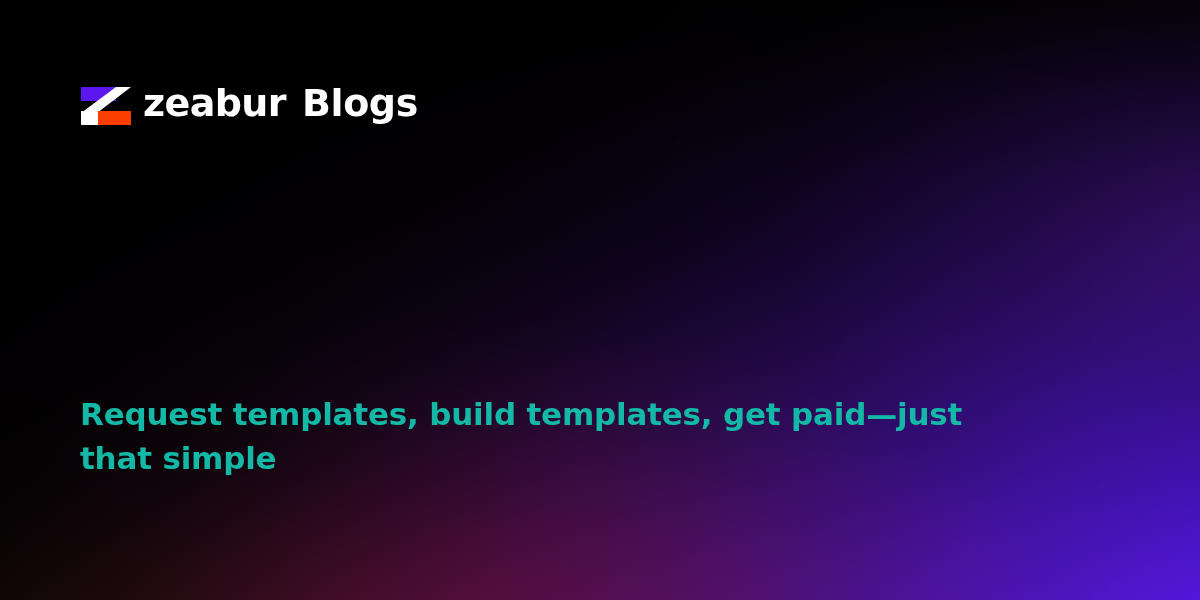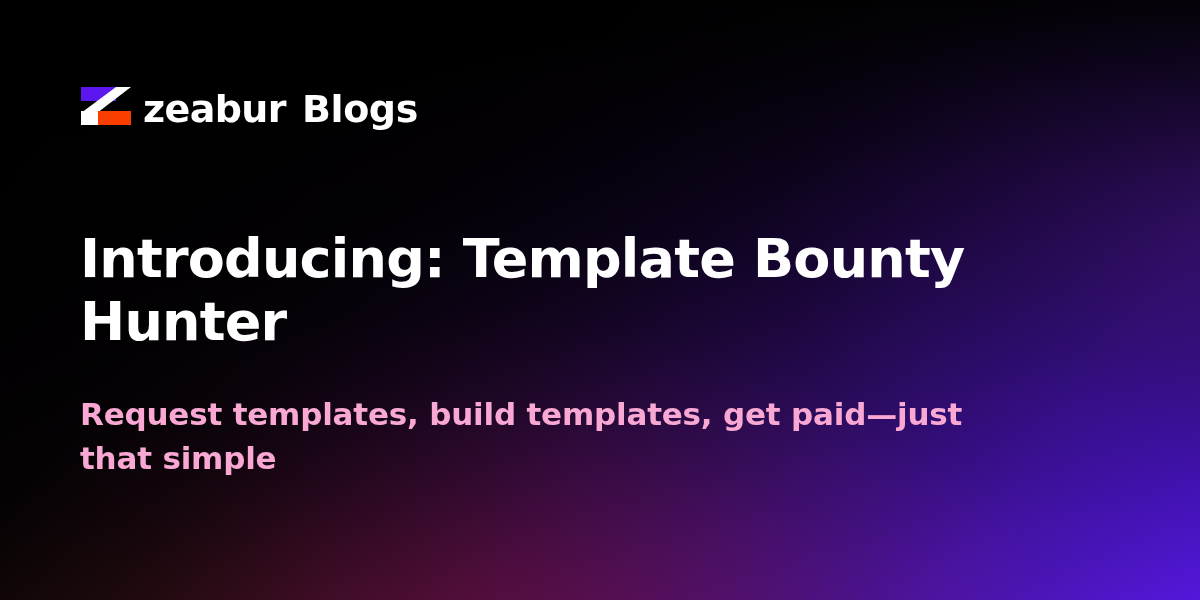--- a/index.html
+++ b/index.html
@@ -131,21 +131,21 @@
     inset:0;
     padding:0 80px;
   }
 
   
   .brand {
     position:absolute;
     left:80px;
     top:84px;
     display:flex;
-    align-items:flex-end;
+    align-items:flex-start;
     height:44px;
   }
 
   .logo-mark {
     width:52px;
     height:44px;
     display:block;
     flex:0 0 auto;
   }
 
@@ -184,21 +184,21 @@
     letter-spacing:-0.8px;
     line-height:1.16;
   }
 
   
   .subtitle {
     position:absolute;
     left:80px;
     top:392px;
     width:890px;
-    color:#f9a8d4;
+    color:#14b8a6;
     font-family:"DejaVu Sans", sans-serif;
     font-size:31px;
     font-weight:700;
     letter-spacing:-0.2px;
     line-height:1.42;
   }
 </style>
 </head>
 <body>
 
@@ -234,18 +234,17 @@
         <rect x="1" y="27" width="17" height="14" fill="#ffffff"></rect>
 
         <rect x="18" y="27" width="33" height="14" fill="#fa3e00"></rect>
       </svg>
 
       <span class="brand-word">zeabur</span>
 
       <span class="brand-section">Blogs</span>
     </div>
 
-    <h1 class="headline">Introducing: Template Bounty Hunter</h1>
 
     <p class="subtitle">Request templates, build templates, get paid—just that simple</p>
 
   </div>
 </div>
 
 </body></html>

